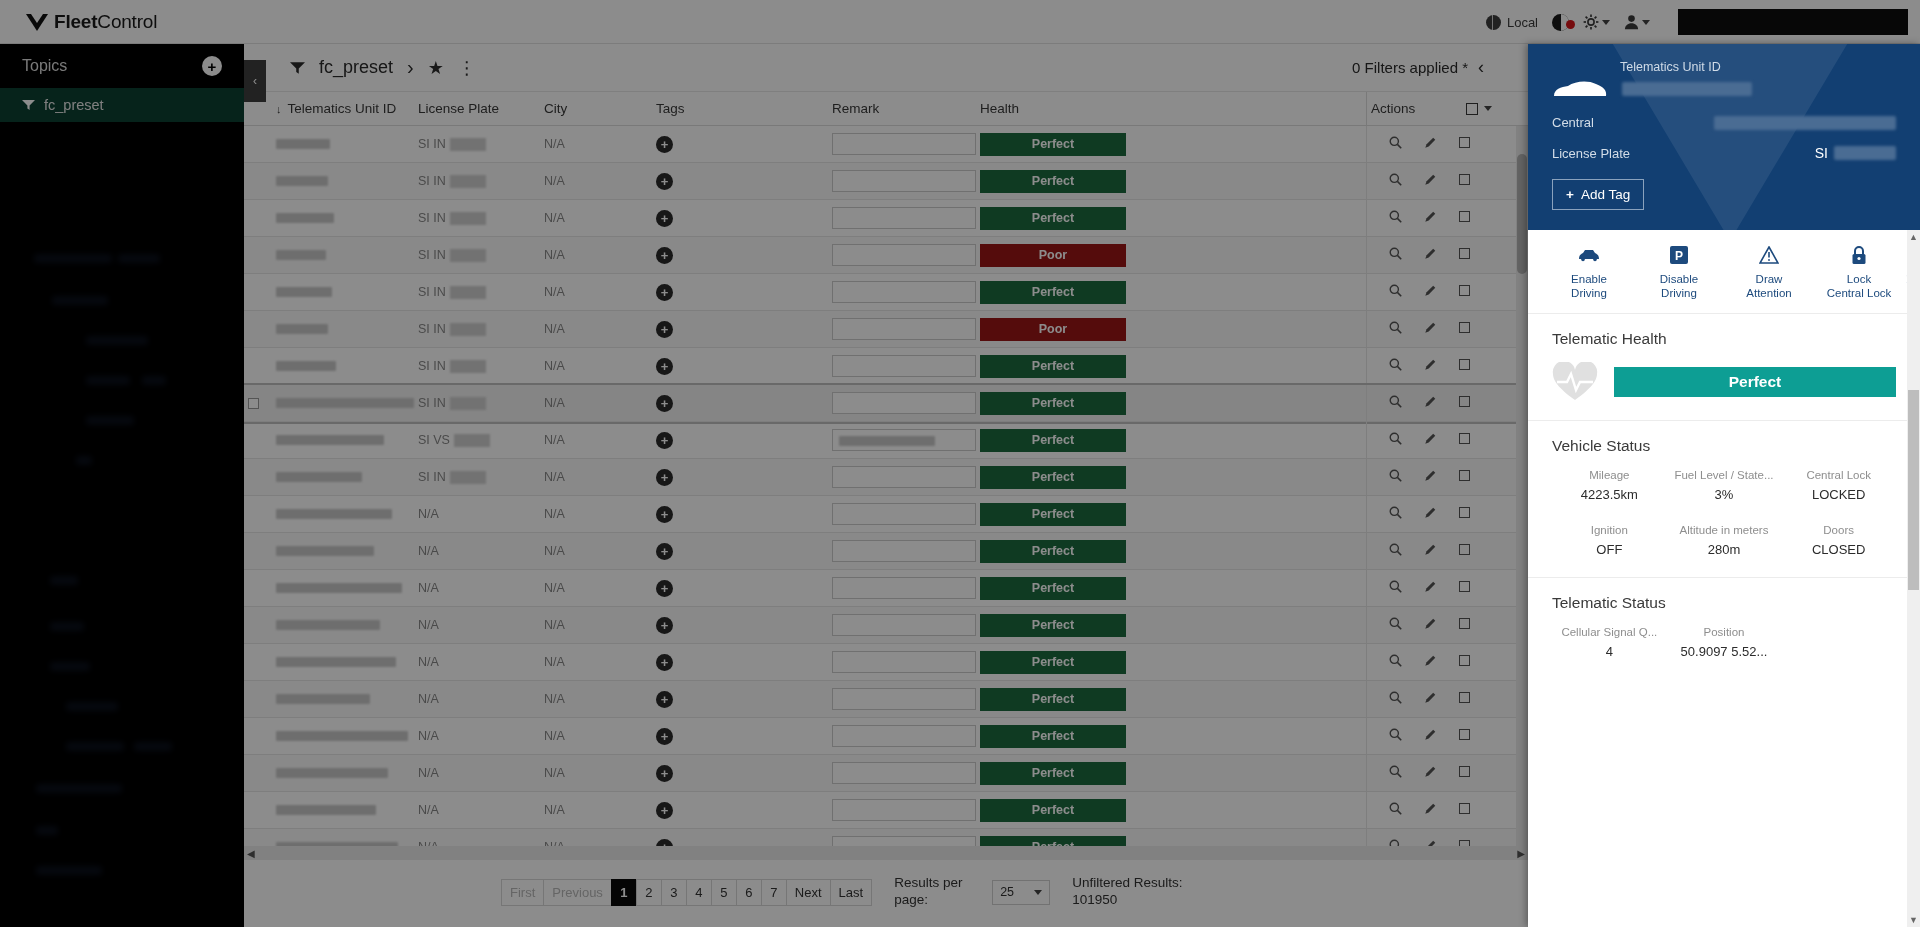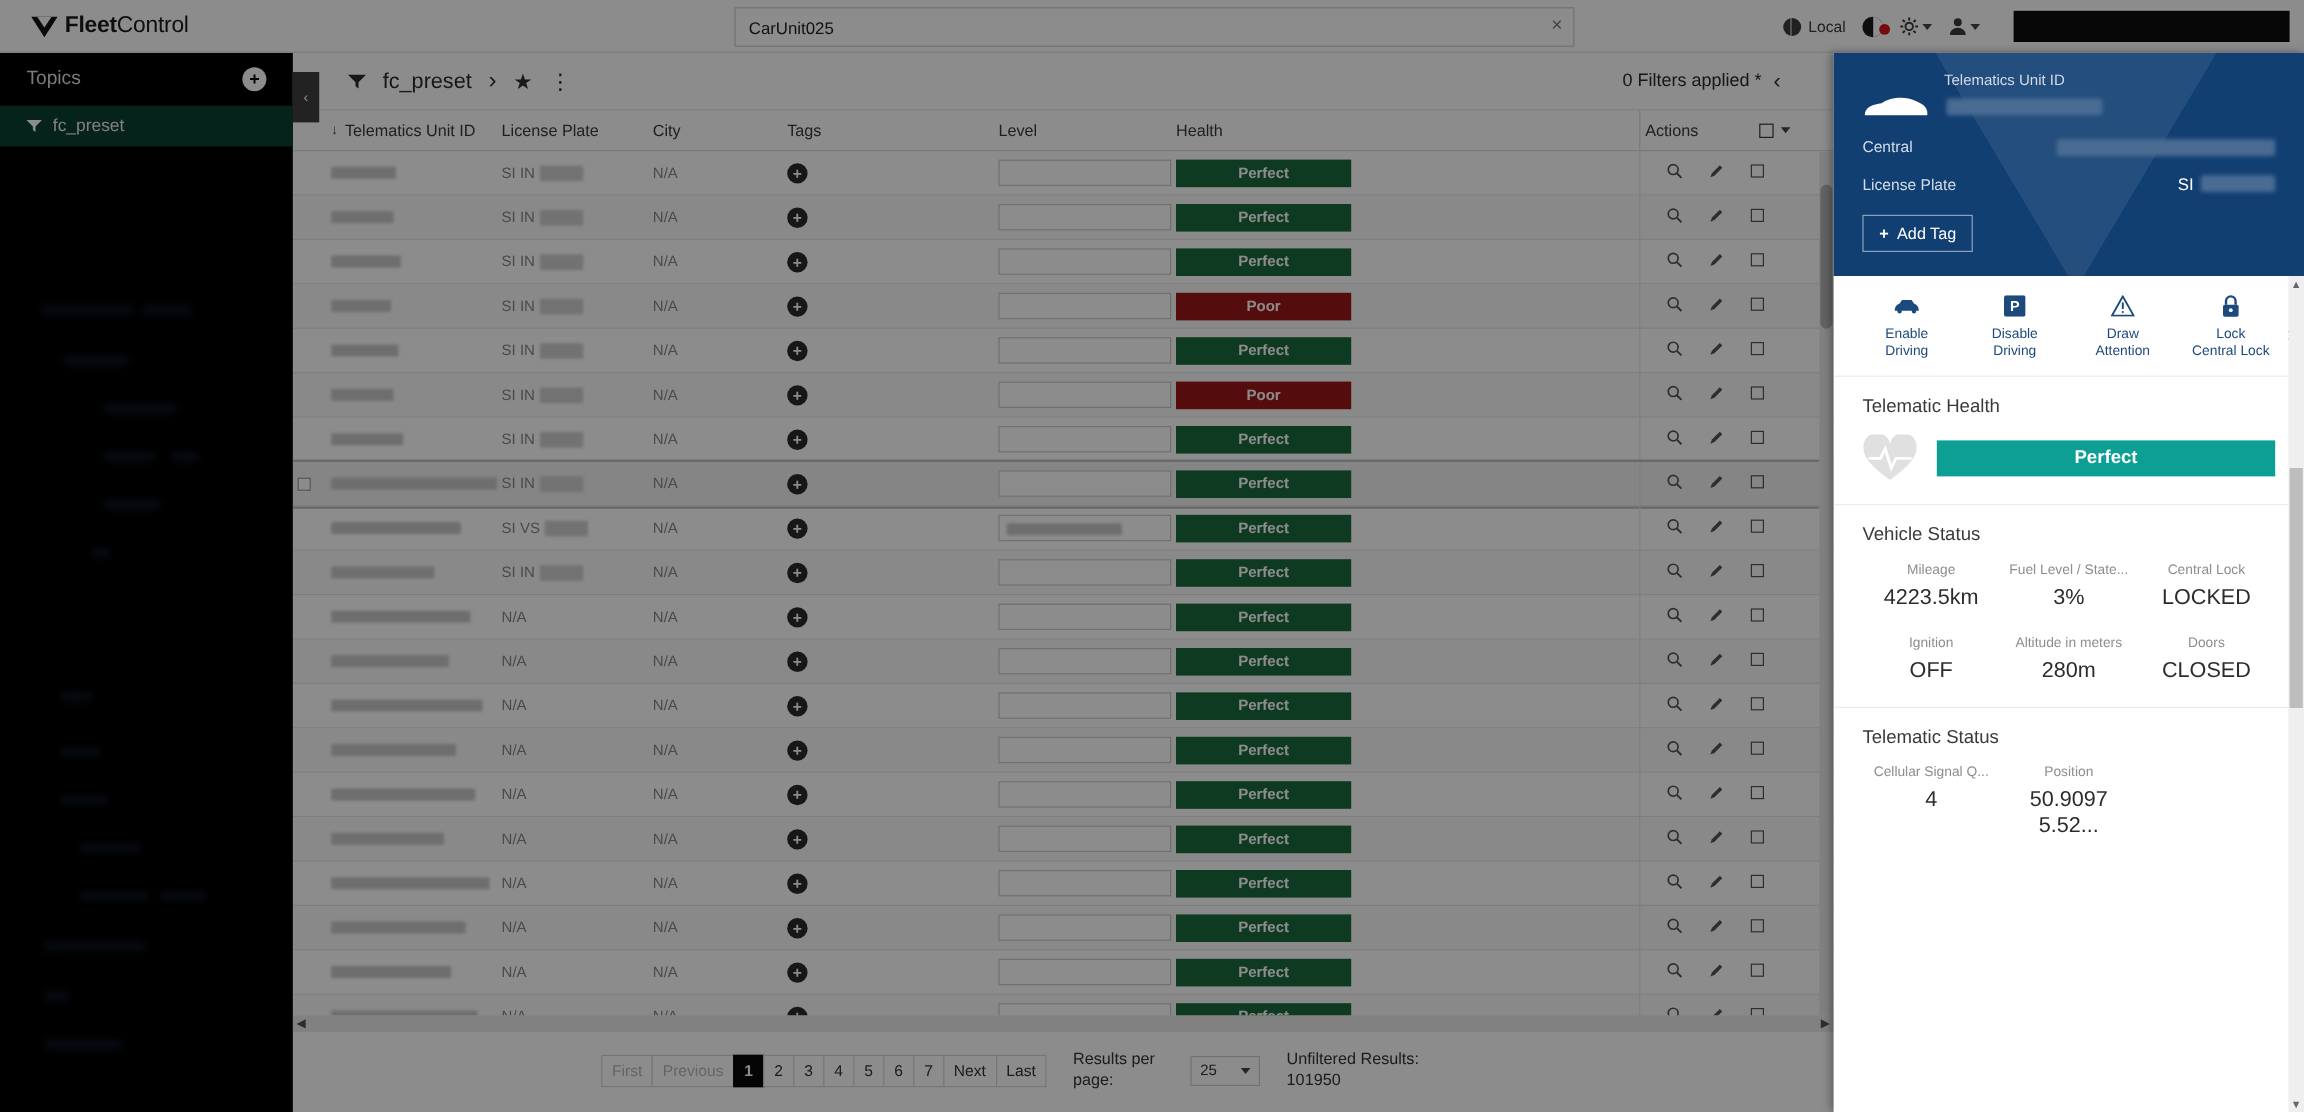--- a/index.html
+++ b/index.html
@@ -175,21 +175,21 @@
   .section { padding: 16px 24px 10px 24px; border-bottom: 1px solid #ececec; }
   .section-title { font-size: 15.5px; color: #3a3a3a; margin-bottom: 14px; }
   .health-row { display:flex; align-items:center; gap: 16px; padding-bottom: 8px; }
   .heart { width: 46px; height: 40px; }
   .health-badge {
     flex: 1; height: 30px; background: #0d9e94; color:#fff; font-size: 15.5px; font-weight: 700;
     display:flex; align-items:center; justify-content:center;
   }
   .stat-grid { display: grid; grid-template-columns: 1fr 1fr 1fr; row-gap: 22px; text-align:center; padding-bottom: 10px; }
   .stat-k { font-size: 11.5px; color: #8e8e8e; margin-bottom: 6px; }
-  .stat-v { font-size: 18px; color: #2c2c2c; }
+  .stat-v { font-size: 13px; color: #2c2c2c; }
   .detail-scroll { flex: 1; overflow: hidden; position: relative; }
   .dscroll-track { position:absolute; right:0; top:0; width:13px; height:100%; background:#efefef; }
   .dscroll-thumb { position:absolute; right:1px; top:160px; width:11px; height:200px; background:#bdbdbd; }
   .dscroll-arrow { position:absolute; right:2px; width:9px; text-align:center; font-size:9px; color:#666; }
   .detail-footer {
     background: #123f72; height: 54px; display:flex; align-items:center;
     justify-content: space-between; padding: 0 16px; border: 3px solid #f21414;
   }
   .inspect-btn {
     width: 150px; height: 32px; background:#fff; color:#333; font-size: 13.5px;
@@ -213,24 +213,20 @@
       <svg class="brand-logo" viewBox="0 0 22 20">
         <polygon points="0,2 22,2 11,19" fill="#111"></polygon>
         <polygon points="5,2 17,2 11,11" fill="#fff"></polygon>
       </svg>
       <div class="brand-text">
         <b>Fleet</b><span>Control</span>
       </div>
     </div>
 
 
-    <div class="search-wrap">
-      <input class="search-input" value="CarUnit025" placeholder="Search" style="">
-      <span class="search-clear">×</span>
-    </div>
 
     <div class="nav-right">
       <div class="env-chip">
         <span class="globe-icon"></span>
         <span>Local</span>
       </div>
       <div class="icon-btn" style="position:relative;">
         <span class="contrast-icon"></span>
         <span style="position:absolute;right:-6px;bottom:2px;width:9px;height:9px;background:#d7161a;border-radius:50%"></span>
       </div>
@@ -314,21 +310,21 @@
 
     <div class="table-head">
       <div class="th" style="width:28px"></div>
       <div class="th" style="width:142px;display:flex;align-items:center;gap:6px">
         <span style="font-size:11px">↓</span>
         <span>Telematics Unit ID</span>
       </div>
       <div class="th" style="width:126px"><span>License Plate</span></div>
       <div class="th" style="width:112px"><span>City</span></div>
       <div class="th" style="width:176px"><span>Tags</span></div>
-      <div class="th" style="width:148px"><span>Level</span></div>
+      <div class="th" style="width:148px"><span>Remark</span></div>
       <div class="th" style="width:390px"><span>Health</span></div>
       <div class="th" style="width:96px;border-left:1px solid #ddd;height:34px;display:flex;align-items:center">
           <span>Actions</span>
         </div>
       <div class="th" style="width:52px;display:flex;align-items:center;gap:6px">
         <span style="display:inline-block;width:12px;height:12px;border:1.8px solid #3a3a3a"></span>
         <i class="caret"></i>
       </div>
     </div>
 

